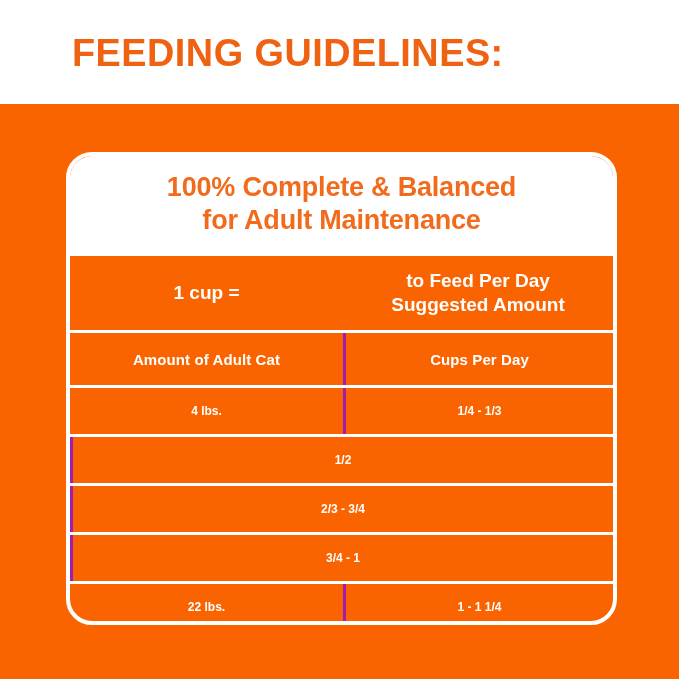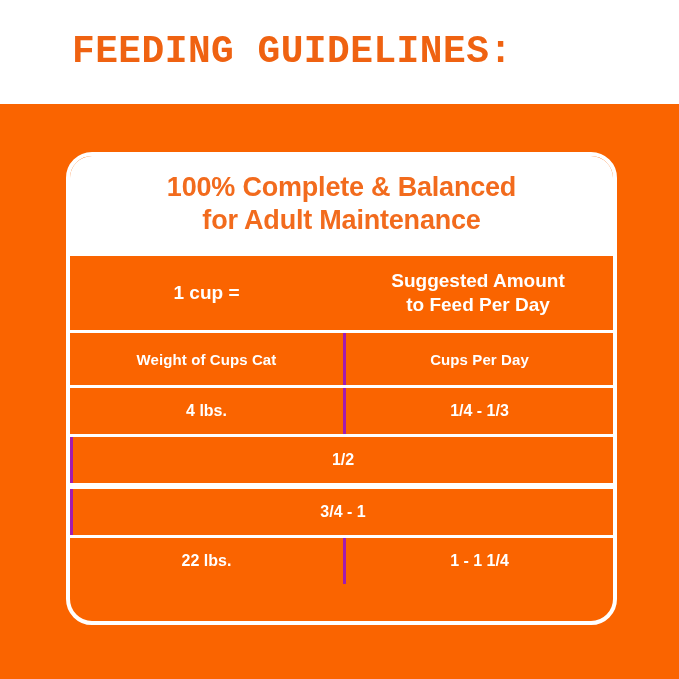--- a/index.html
+++ b/index.html
@@ -25,21 +25,20 @@
   
   .banner {
     position: absolute;
     left: 0;
     top: 0;
     width: 679px;
     height: 104px;
     background: #ffffff;
     display: flex;
     align-items: center;
-    font-family: Liberation Mono, monospace;
   }
   .banner-title {
     margin-left: 72px;
     font-size: 39px;
     line-height: 1.0;
     font-weight: bold;
     letter-spacing: 0.5px;
     color: #ef6211;
     white-space: nowrap;
     transform: scaleX(0.97);
@@ -137,21 +136,21 @@
   .row-colhead .cell {
     height: 52px;
     font-size: 15px;
     font-weight: bold;
     letter-spacing: 0.1px;
   }
 
   
   .row-data .cell {
     height: 46px;
-    font-size: 16px;
+    font-size: 12px;
     font-weight: bold;
   }
 
   .two-line {
     display: block;
   }
 </style>
 </head>
 <body>
 
@@ -173,41 +172,42 @@
       <div class="table">
 
         <div class="trow row-intro first">
           <div class="cell cell-left">
             <div>
               <span class="two-line">1 cup =</span>
             </div>
           </div>
           <div class="cell cell-right">
             <div>
+              <span class="two-line">to Feed Per Day</span>
               <span class="two-line">Suggested Amount</span>
-              <span class="two-line">to Feed Per Day</span>
             </div>
           </div>
         </div>
 
         <div class="trow row-colhead">
-          <div class="cell cell-left">Weight of Cups Cat</div>
+          <div class="cell cell-left">Amount of Adult Cat</div>
           <div class="cell cell-right">Cups Per Day</div>
         </div>
 
         <div class="trow row-data">
           <div class="cell cell-left">4 lbs.</div>
           <div class="cell cell-right">1/4 - 1/3</div>
         </div>
 
         <div class="trow row-data">
           <div class="cell cell-right">1/2</div>
         </div>
 
         <div class="trow row-data">
+          <div class="cell cell-right">2/3 - 3/4</div>
         </div>
 
         <div class="trow row-data">
           <div class="cell cell-right">3/4 - 1</div>
         </div>
 
         <div class="trow row-data">
           <div class="cell cell-left">22 lbs.</div>
           <div class="cell cell-right">1 - 1 1/4</div>
         </div>

